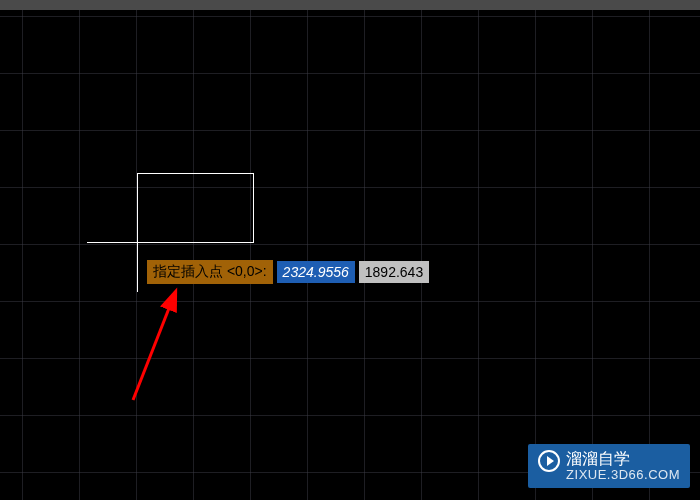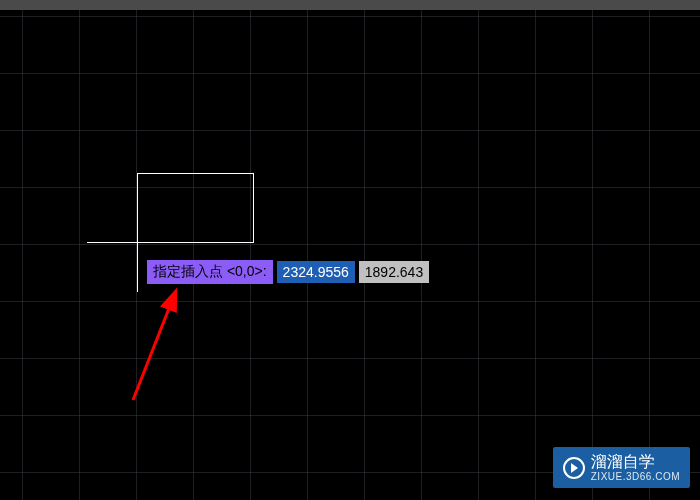--- a/index.html
+++ b/index.html
@@ -71,55 +71,56 @@
     }
     .input-group {
       position: absolute;
       left: 147px;
       top: 250px;
       display: flex;
       align-items: center;
       gap: 4px;
     }
     .prompt-label {
-      background: #8b5cf6;
+      background: #a16207;
       color: #000;
       padding: 3px 6px;
       font-size: 14px;
       white-space: nowrap;
     }
     .coord-input {
       background: #c0c0c0;
       color: #000;
       padding: 3px 6px;
       font-size: 14px;
       border: none;
     }
     .coord-input.selected {
       background: #1e5eb3;
       color: #ffffff;
+      font-style: italic;
     }
     .arrow {
       position: absolute;
       left: 125px;
       top: 275px;
       width: 60px;
       height: 120px;
       pointer-events: none;
     }
     .watermark {
       position: absolute;
       right: 10px;
       bottom: 12px;
       background: #1b5ea1;
       color: #ffffff;
       padding: 6px 10px;
       font-size: 16px;
       display: flex;
-      align-items: center;
+      align-items: flex-start;
       gap: 6px;
       border-radius: 2px;
     }
     .watermark-icon {
       width: 22px;
       height: 22px;
       border: 2px solid #ffffff;
       border-radius: 50%;
       display: flex;
       align-items: center;
@@ -133,21 +134,21 @@
       border-top: 5px solid transparent;
       border-bottom: 5px solid transparent;
       margin-left: 2px;
     }
     .watermark-text {
       display: flex;
       flex-direction: column;
       line-height: 1.1;
     }
     .watermark-sub {
-      font-size: 10px;
+      font-size: 13px;
       letter-spacing: 0.5px;
       opacity: 0.85;
     }
   </style>
 </head>
 <body>
 
 <div class="top-bar"></div>
 
 <div class="canvas">

